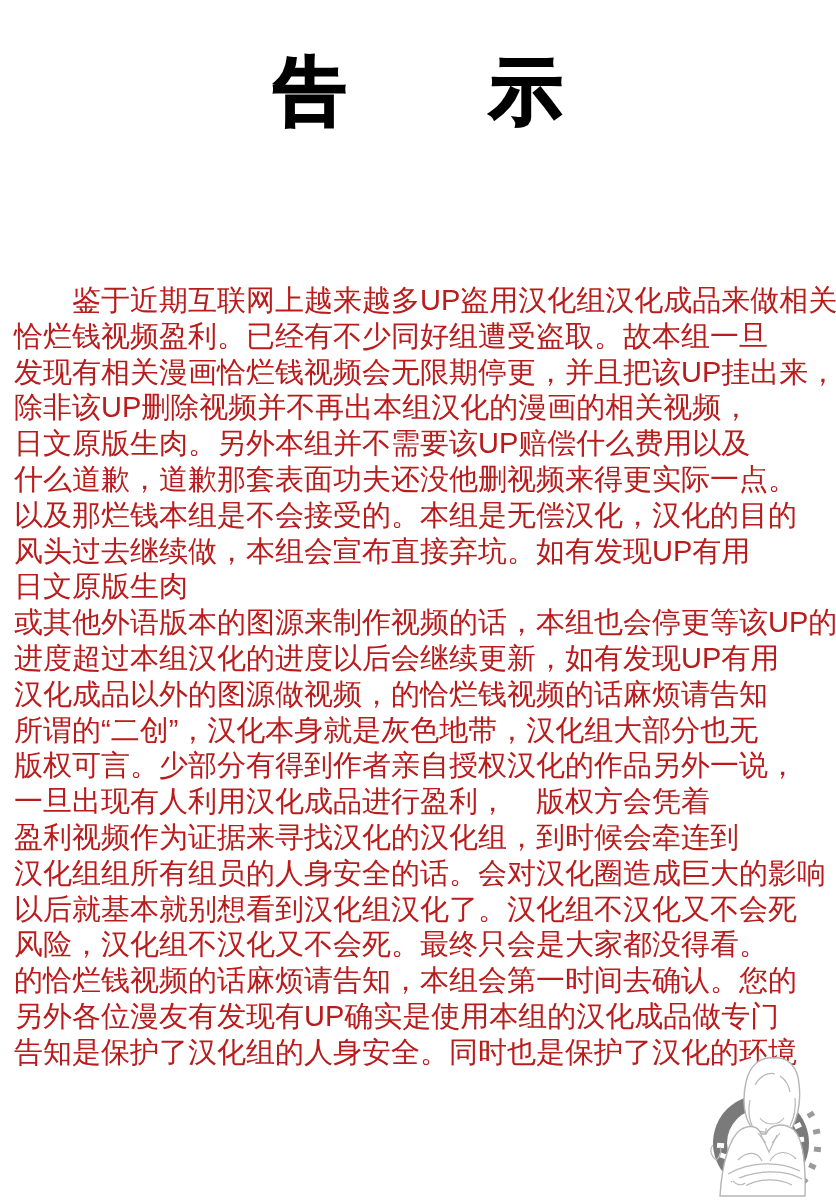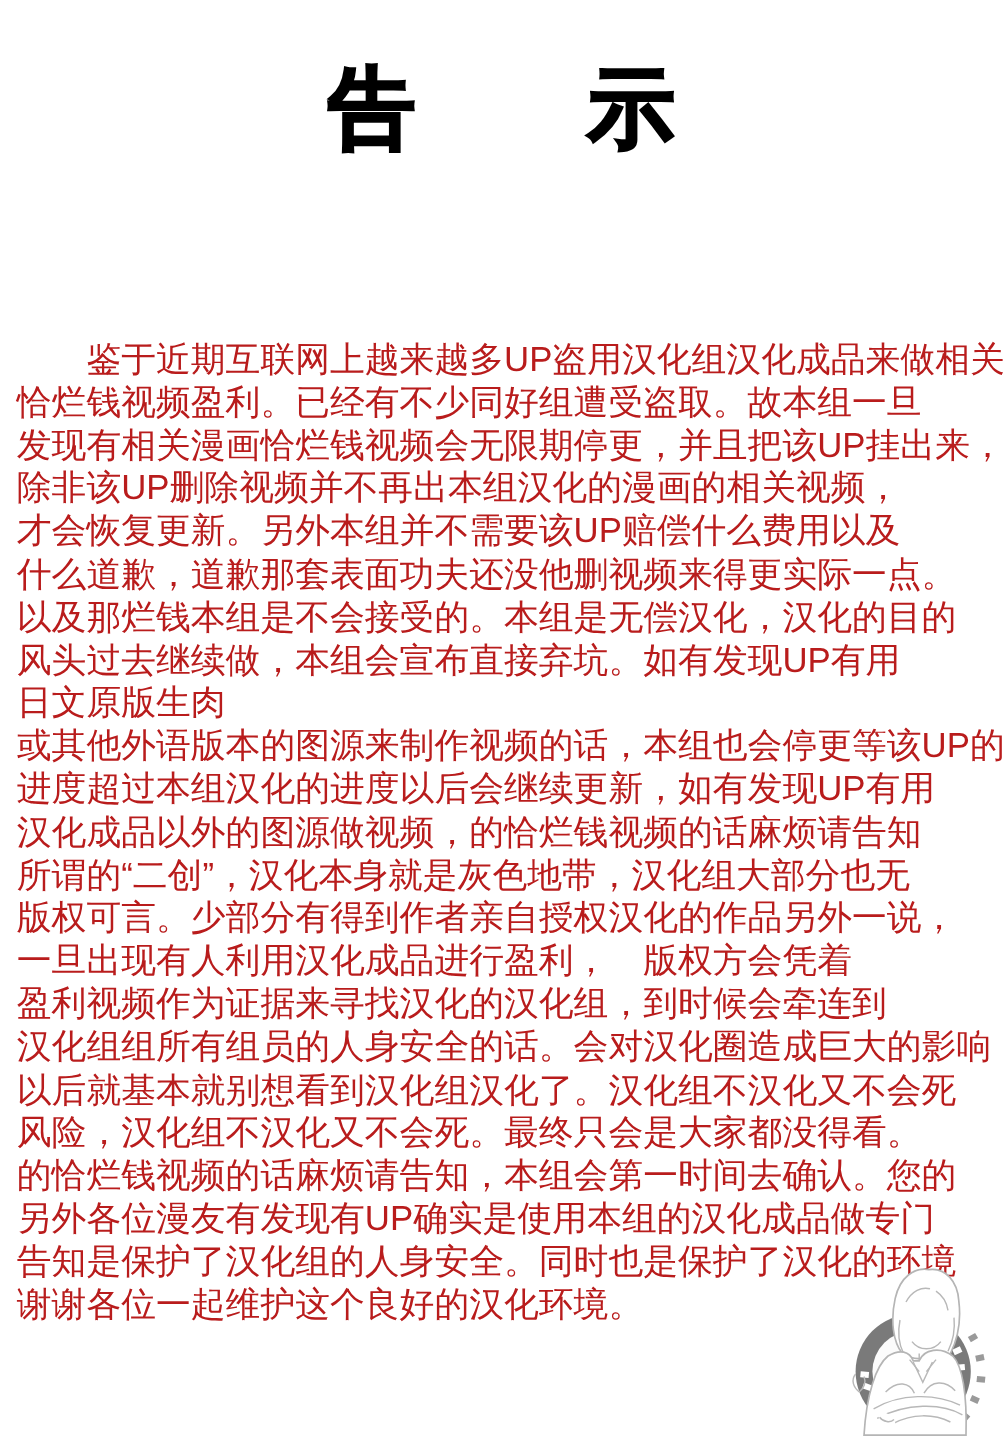--- a/index.html
+++ b/index.html
@@ -59,39 +59,38 @@
 <div class="page">
 
   <h1 class="title">告　　示</h1>
 
   <div class="notice-body">
 
   <div class="notice-line">　　鉴于近期互联网上越来越多UP盗用汉化组汉化成品来做相关</div>
       <div class="notice-line">恰烂钱视频盈利。已经有不少同好组遭受盗取。故本组一旦</div>
       <div class="notice-line">发现有相关漫画恰烂钱视频会无限期停更，并且把该UP挂出来，</div>
       <div class="notice-line">除非该UP删除视频并不再出本组汉化的漫画的相关视频，</div>
-      <div class="notice-line">才会恢复更新。另外本组并不需要该UP赔偿什么费用以及</div>
+      <div class="notice-line">日文原版生肉。另外本组并不需要该UP赔偿什么费用以及</div>
       <div class="notice-line">什么道歉，道歉那套表面功夫还没他删视频来得更实际一点。</div>
       <div class="notice-line">以及那烂钱本组是不会接受的。本组是无偿汉化，汉化的目的</div>
       <div class="notice-line">风头过去继续做，本组会宣布直接弃坑。如有发现UP有用</div>
       <div class="notice-line">日文原版生肉</div>
       <div class="notice-line">或其他外语版本的图源来制作视频的话，本组也会停更等该UP的</div>
       <div class="notice-line">进度超过本组汉化的进度以后会继续更新，如有发现UP有用</div>
       <div class="notice-line">汉化成品以外的图源做视频，的恰烂钱视频的话麻烦请告知</div>
       <div class="notice-line">所谓的“二创”，汉化本身就是灰色地带，汉化组大部分也无</div>
       <div class="notice-line">版权可言。少部分有得到作者亲自授权汉化的作品另外一说，</div>
       <div class="notice-line">一旦出现有人利用汉化成品进行盈利，　版权方会凭着</div>
       <div class="notice-line">盈利视频作为证据来寻找汉化的汉化组，到时候会牵连到</div>
       <div class="notice-line">汉化组组所有组员的人身安全的话。会对汉化圈造成巨大的影响，</div>
       <div class="notice-line">以后就基本就别想看到汉化组汉化了。汉化组不汉化又不会死</div>
       <div class="notice-line">风险，汉化组不汉化又不会死。最终只会是大家都没得看。</div>
       <div class="notice-line">的恰烂钱视频的话麻烦请告知，本组会第一时间去确认。您的</div>
       <div class="notice-line">另外各位漫友有发现有UP确实是使用本组的汉化成品做专门</div>
       <div class="notice-line">告知是保护了汉化组的人身安全。同时也是保护了汉化的环境</div>
-      <div class="notice-line">谢谢各位一起维护这个良好的汉化环境。</div>
     </div>
 
   <svg class="stamp" viewBox="0 0 136 160" xmlns="http://www.w3.org/2000/svg">
 
     <circle cx="61" cy="103" r="48" fill="#7a7a7a"></circle>
     <circle cx="61" cy="103" r="34" fill="#fbfbfb"></circle>
 
     <g>
       <rect class="ring-mark" x="76" y="62" width="5" height="7" transform="rotate(25 78 65)"></rect>
       <rect class="ring-mark" x="88" y="71" width="5" height="7" transform="rotate(45 90 74)"></rect>

